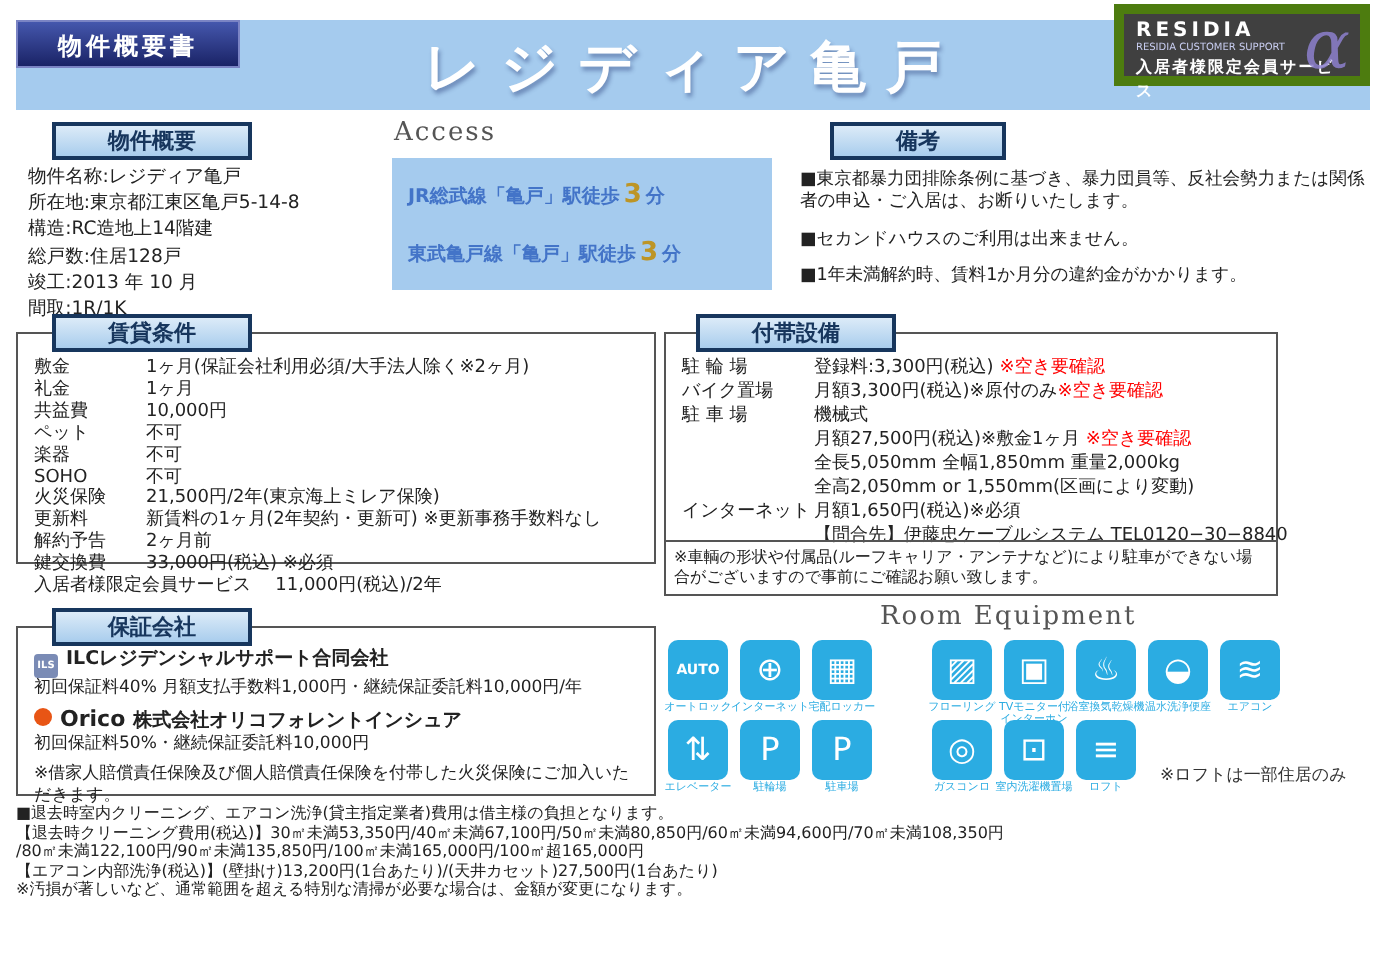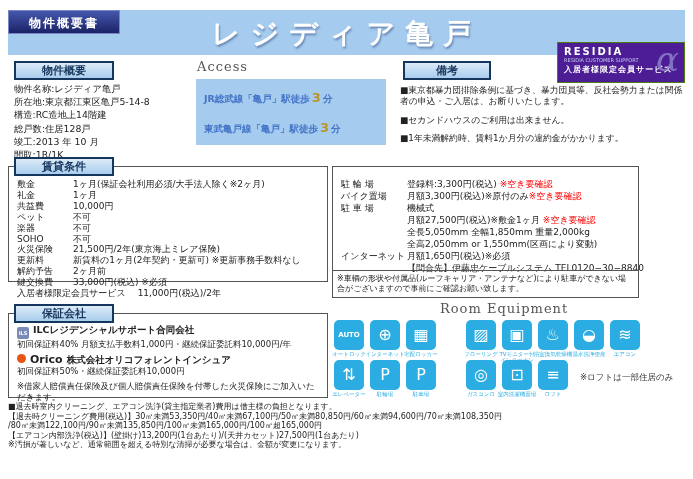--- a/index.html
+++ b/index.html
@@ -9,32 +9,32 @@
 
   
   .banner { position:absolute; left:8px; top:10px; width:677px; height:45px; background:#A5CBEE; }
   .doc-label { position:absolute; left:8px; top:10px; width:112px; height:24px;
                background:linear-gradient(180deg,#4557AD,#1A2366); border:1px solid #7b84c4;
                color:#fff; font-size:12px; font-weight:bold; letter-spacing:2px;
                text-align:center; line-height:24px; box-sizing:border-box; }
   .title { position:absolute; left:0; right:0; top:5px; text-align:center;
            font-family:"DejaVu Serif","Liberation Serif",serif; font-size:28px; font-weight:bold;
            color:#fff; letter-spacing:10px; text-shadow:1px 2px 2px rgba(40,60,120,.45); }
-  .logo { position:absolute; right:8px; top:2px; width:128px; height:41px; background:#4c1d95;
-          border:1px solid #4d7c0f; color:#fff; padding:3px 6px; box-sizing:border-box;margin-top:40px; }
+  .logo { position:absolute; right:8px; top:2px; width:128px; height:41px; background:#404040;
+          border:5px solid #4d7c0f; color:#fff; padding:3px 6px; box-sizing:border-box; }
   .logo .brand { font-size:10px; letter-spacing:2px; font-weight:bold; line-height:11px; }
   .logo .support { font-size:5px; color:#c8cdf0; line-height:7px; }
   .logo .member { font-size:8px; font-weight:bold; letter-spacing:1px; line-height:12px; }
   .logo .alpha { position:absolute; right:5px; top:-4px; font-family:"DejaVu Serif",serif;
                  font-style:italic; font-size:34px; color:#8D80CD; opacity:.85; }
 
   
   .sec-head { position:absolute; background:linear-gradient(180deg,#DCEBF8,#A9CDED);
               border:2px solid #17365D; color:#17365D; font-weight:bold; font-size:11px;
-              text-align:center; line-height:15px; box-sizing:border-box; }
+              text-align:center; line-height:15px; box-sizing:border-box;margin-left:12px; }
 
   .box { position:absolute; border:1px solid #555; background:#fff; box-sizing:border-box; }
 
   
   .ov-line { font-size:9.3px; line-height:13.2px; white-space:nowrap; }
 
   
   .access-head, .eq-head { font-family:"DejaVu Serif","Liberation Serif",serif; font-size:13px;
                            color:#555; letter-spacing:1px; }
   .access-box { position:absolute; background:#A5CBEE; }
@@ -137,20 +137,21 @@
     <div class="fx"><span class="lbl">駐 輪 場</span><span>登録料:3,300円(税込) </span><span class="alert">※空き要確認</span></div>
     <div class="fx"><span class="lbl">バイク置場</span><span>月額3,300円(税込)※原付のみ</span><span class="alert">※空き要確認</span></div>
     <div class="fx"><span class="lbl">駐 車 場</span><span>機械式</span><span class="alert"></span></div>
     <div class="fx"><span class="lbl"></span><span>月額27,500円(税込)※敷金1ヶ月 </span><span class="alert">※空き要確認</span></div>
     <div class="fx"><span class="lbl"></span><span>全長5,050mm 全幅1,850mm 重量2,000kg</span><span class="alert"></span></div>
     <div class="fx"><span class="lbl"></span><span>全高2,050mm or 1,550mm(区画により変動)</span><span class="alert"></span></div>
     <div class="fx"><span class="lbl">インターネット</span><span>月額1,650円(税込)※必須</span><span class="alert"></span></div>
     <div class="fx"><span class="lbl"></span><span>【問合先】伊藤忠ケーブルシステム TEL0120−30−8840</span><span class="alert"></span></div>
     <div class="fx-note">※車輌の形状や付属品(ルーフキャリア・アンテナなど)により駐車ができない場合がございますので事前にご確認お願い致します。</div>
   </div>
+  <div class="sec-head" style="left:336px; top:157px; width:100px; height:19px;">付帯設備</div>
 
   <div class="box" style="left:8px; top:313px; width:320px; height:85px; padding:10px 8px 0 8px;">
     <div class="g-name"><span class="ilc-badge">ILS</span><span>ILCレジデンシャルサポート合同会社</span></div>
     <div class="g-detail">初回保証料40% 月額支払手数料1,000円・継続保証委託料10,000円/年</div>
     <div class="g-name" style="margin-top:4px;"><span class="orico-dot"></span><span class="orico-word">Orico</span><span>株式会社オリコフォレントインシュア</span></div>
     <div class="g-detail">初回保証料50%・継続保証委託料10,000円</div>
     <div class="g-note">※借家人賠償責任保険及び個人賠償責任保険を付帯した火災保険にご加入いただきます。</div>
   </div>
   <div class="sec-head" style="left:14px; top:304px; width:100px; height:19px;">保証会社</div>
 
@@ -206,21 +207,21 @@
     </div>
   <div class="icon-label" style="left:461px; top:391px;">ガスコンロ</div>
   <div class="icon" style="left:502px; top:360px;">
       <div class="glyph">⊡</div>
     </div>
   <div class="icon-label" style="left:497px; top:391px;">室内洗濯機置場</div>
   <div class="icon" style="left:538px; top:360px;">
       <div class="glyph">≡</div>
     </div>
   <div class="icon-label" style="left:533px; top:391px;">ロフト</div>
-  <div class="loft-note" style="left:580px; top:372px;">※ロフトは一部住居のみ</div>
+  <div class="loft-note" style="left:580px; top:382px;">※ロフトは一部住居のみ</div>
 
   <div style="position:absolute; left:8px; top:402px; width:650px;">
     <div class="fn">■退去時室内クリーニング、エアコン洗浄(貸主指定業者)費用は借主様の負担となります。</div>
     <div class="fn">【退去時クリーニング費用(税込)】30㎡未満53,350円/40㎡未満67,100円/50㎡未満80,850円/60㎡未満94,600円/70㎡未満108,350円</div>
     <div class="fn">/80㎡未満122,100円/90㎡未満135,850円/100㎡未満165,000円/100㎡超165,000円</div>
     <div class="fn">【エアコン内部洗浄(税込)】(壁掛け)13,200円(1台あたり)/(天井カセット)27,500円(1台あたり)</div>
     <div class="fn">※汚損が著しいなど、通常範囲を超える特別な清掃が必要な場合は、金額が変更になります。</div>
   </div>
 
 </div>

